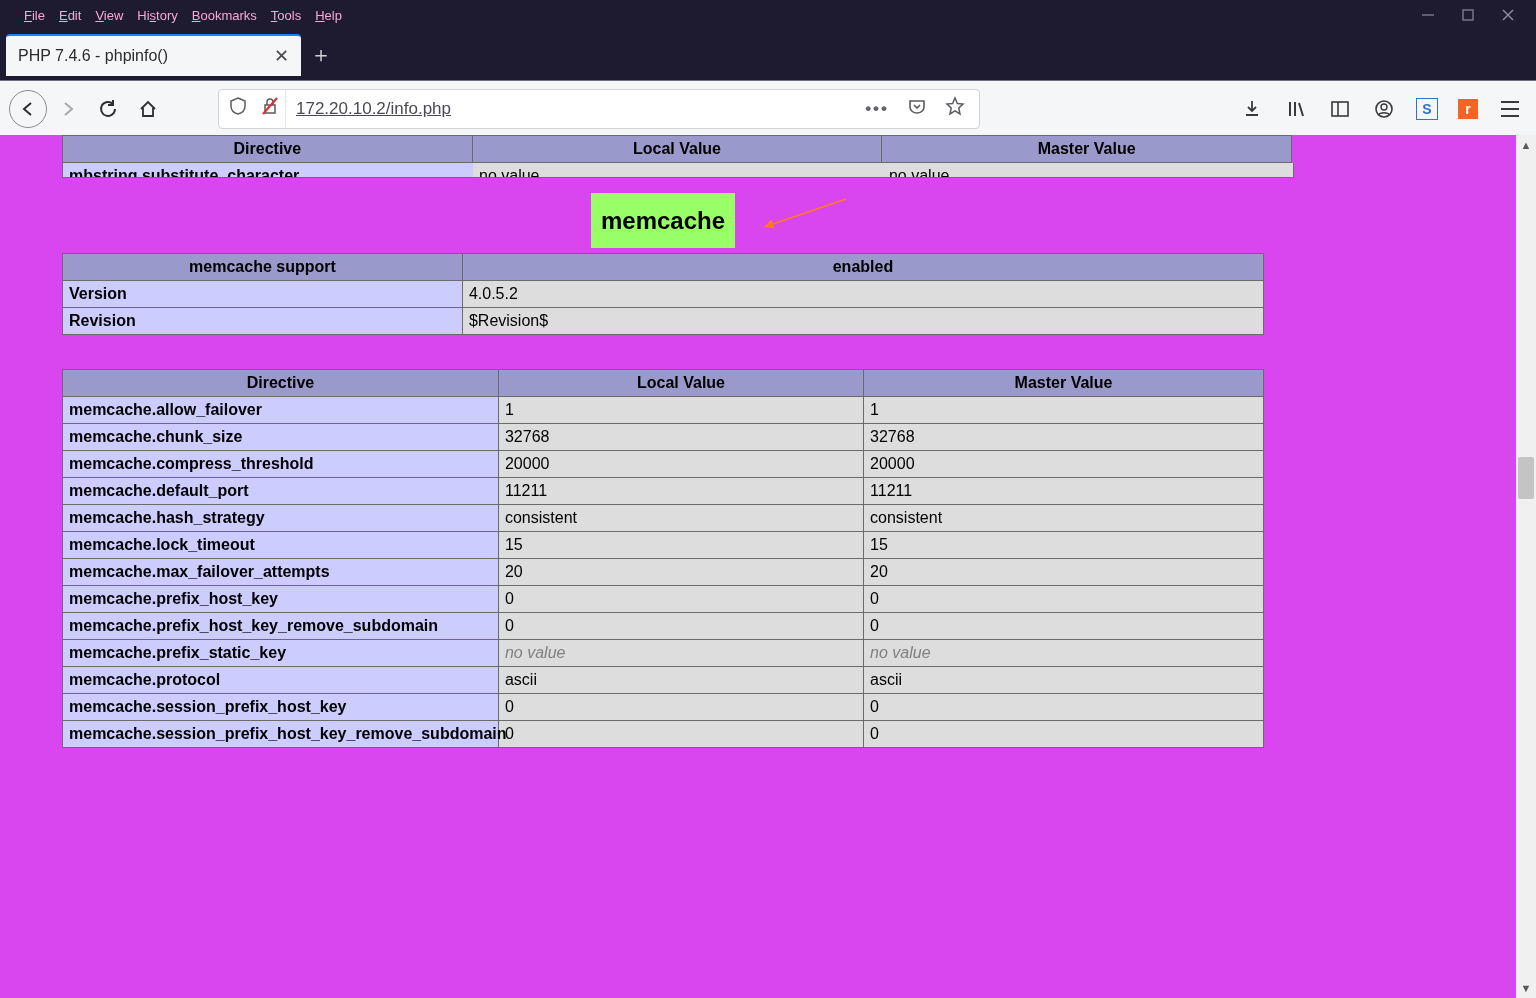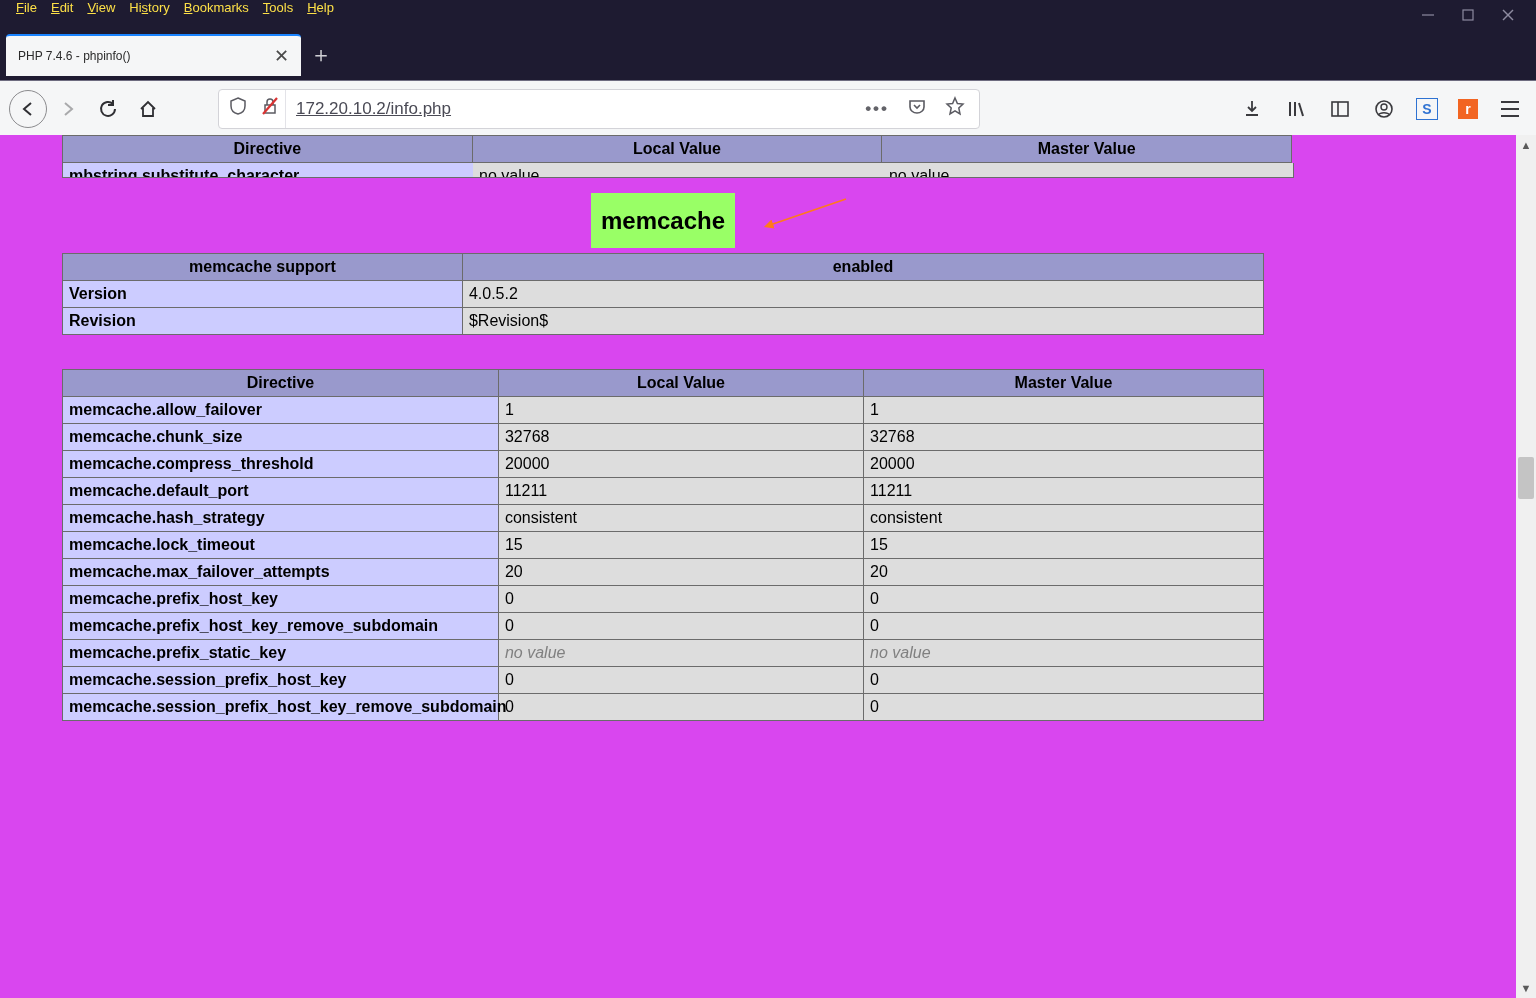--- a/index.html
+++ b/index.html
@@ -1,25 +1,25 @@
 <!DOCTYPE html>
 <html><head>
 <meta charset="utf-8">
 <style>
 html,body{margin:0;padding:0;font-family:"Segoe UI",Arial,sans-serif;}
 body{width:1536px;height:998px;overflow:hidden;background:#fff;position:relative;}
 
-.menubar{background:#1e1b31;height:30px;display:flex;align-items:flex-start;padding:0 16px;color:#fde047;font-size:13px;}
+.menubar{background:#1e1b31;height:30px;display:flex;align-items:center;padding:0 24px;color:#f9a8d4;font-size:13px;}
 .menubar .mitem{margin-right:14px;cursor:default;}
 .menubar .mitem .ul{text-decoration:underline;}
 .titlebar-right{position:absolute;right:0;top:0;height:30px;width:180px;display:flex;justify-content:flex-end;align-items:center;gap:28px;padding-right:22px;box-sizing:border-box;}
 .titlebar-right svg{display:block;}
 .tabstrip{background:#1e1b31;height:50px;display:flex;align-items:center;padding-left:6px;border-bottom:1px solid #6e6c80;}
 .tab{height:42px;width:295px;background:#f5f6f7;border-top:2px solid #1a84ff;border-top-left-radius:4px;border-top-right-radius:4px;display:flex;align-items:center;padding:0 12px;box-sizing:border-box;justify-content:space-between;}
-.tab .tabtitle{font-size:12px;color:#2b2b2b;}
+.tab .tabtitle{font-size:16px;color:#2b2b2b;}
 .tab .close{font-size:18px;color:#4a4a4a;cursor:default;}
 .newtab{width:40px;height:42px;display:flex;align-items:center;justify-content:center;color:#d0d0d5;font-size:22px;}
 .navbar{height:55px;background:#f5f6f7;display:flex;align-items:center;padding:0 8px;border-bottom:1px solid #dedede;}
 .navbtn{width:40px;height:40px;display:flex;align-items:center;justify-content:center;border-radius:4px;}
 .circ{border:1px solid #8b8b8e;border-radius:50%;width:36px;height:36px;display:flex;align-items:center;justify-content:center;}
 .navbtn svg{display:block;}
 .disabled{opacity:.38;}
 .urlbar{flex:0 0 760px;height:38px;margin-left:50px;border:1px solid #d3d3d8;border-radius:4px;background:#fff;display:flex;align-items:center;font-size:17px;color:#4a4a55;}
 .urlbar .urlicons{display:flex;align-items:center;padding:0 6px 0 10px;gap:14px;border-right:1px solid #e3e3e8;height:100%;}
 .urlbar .urltext{padding-left:10px;text-decoration:underline;}
@@ -302,20 +302,25 @@
             <td class="e">memcache.prefix_host_key_remove_subdomain</td>
             <td class="v">0</td>
             <td class="v">0</td>
           </tr>
           <tr>
             <td class="e">memcache.prefix_static_key</td>
             <td class="v novalue">no value</td>
             <td class="v novalue">no value</td>
           </tr>
           <tr>
+            <td class="e">memcache.protocol</td>
+            <td class="v">ascii</td>
+            <td class="v">ascii</td>
+          </tr>
+          <tr>
             <td class="e">memcache.session_prefix_host_key</td>
             <td class="v">0</td>
             <td class="v">0</td>
           </tr>
           <tr>
             <td class="e">memcache.session_prefix_host_key_remove_subdomain</td>
             <td class="v">0</td>
             <td class="v">0</td>
           </tr>
         </tbody>

